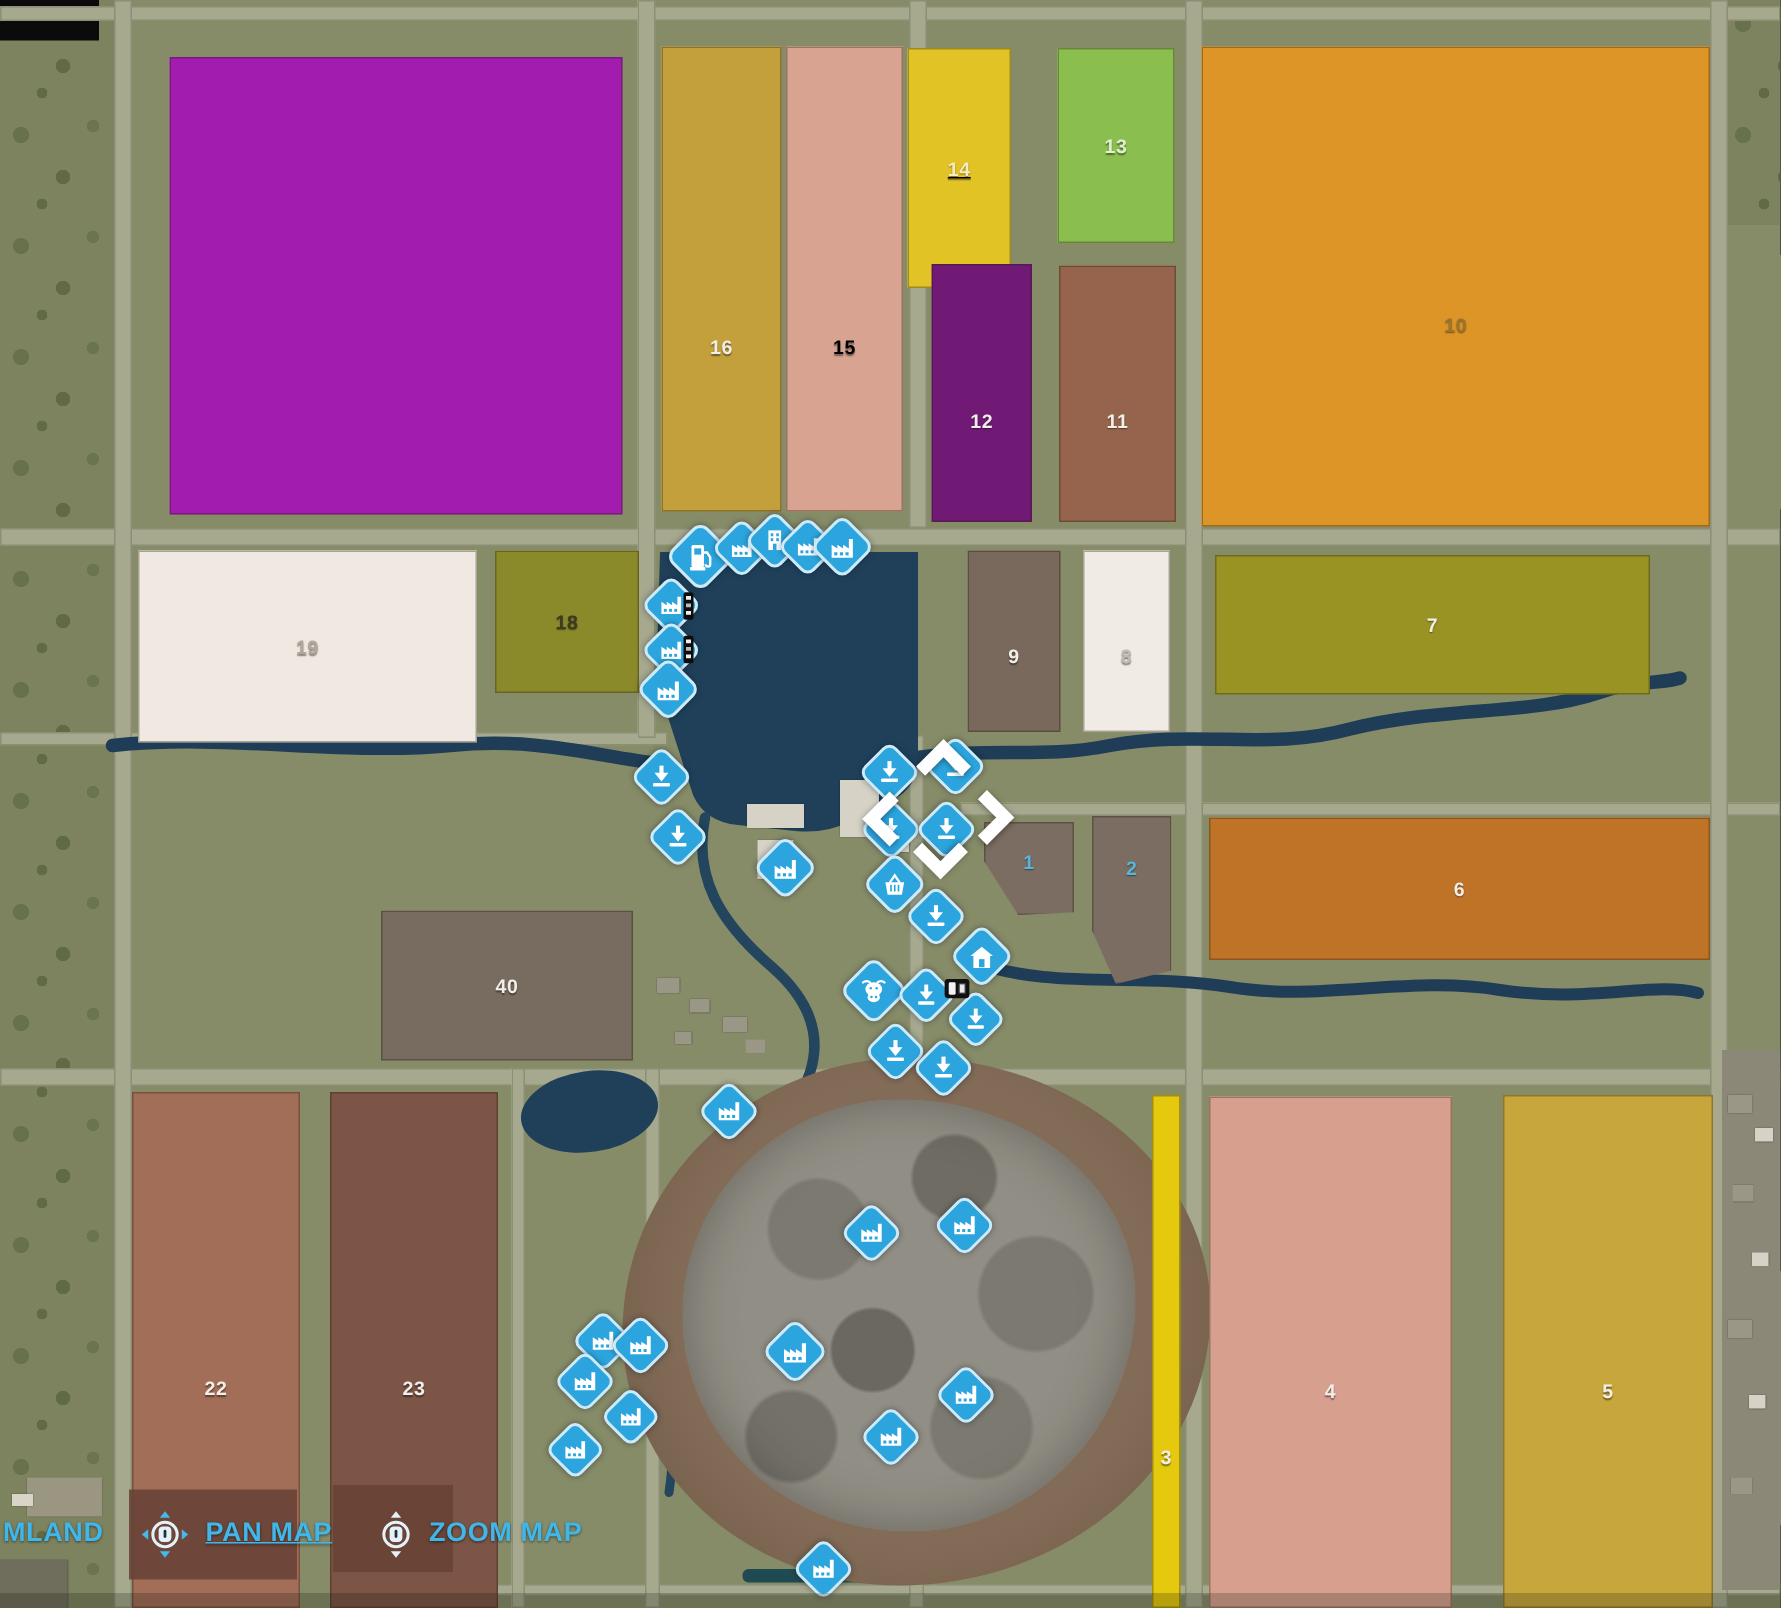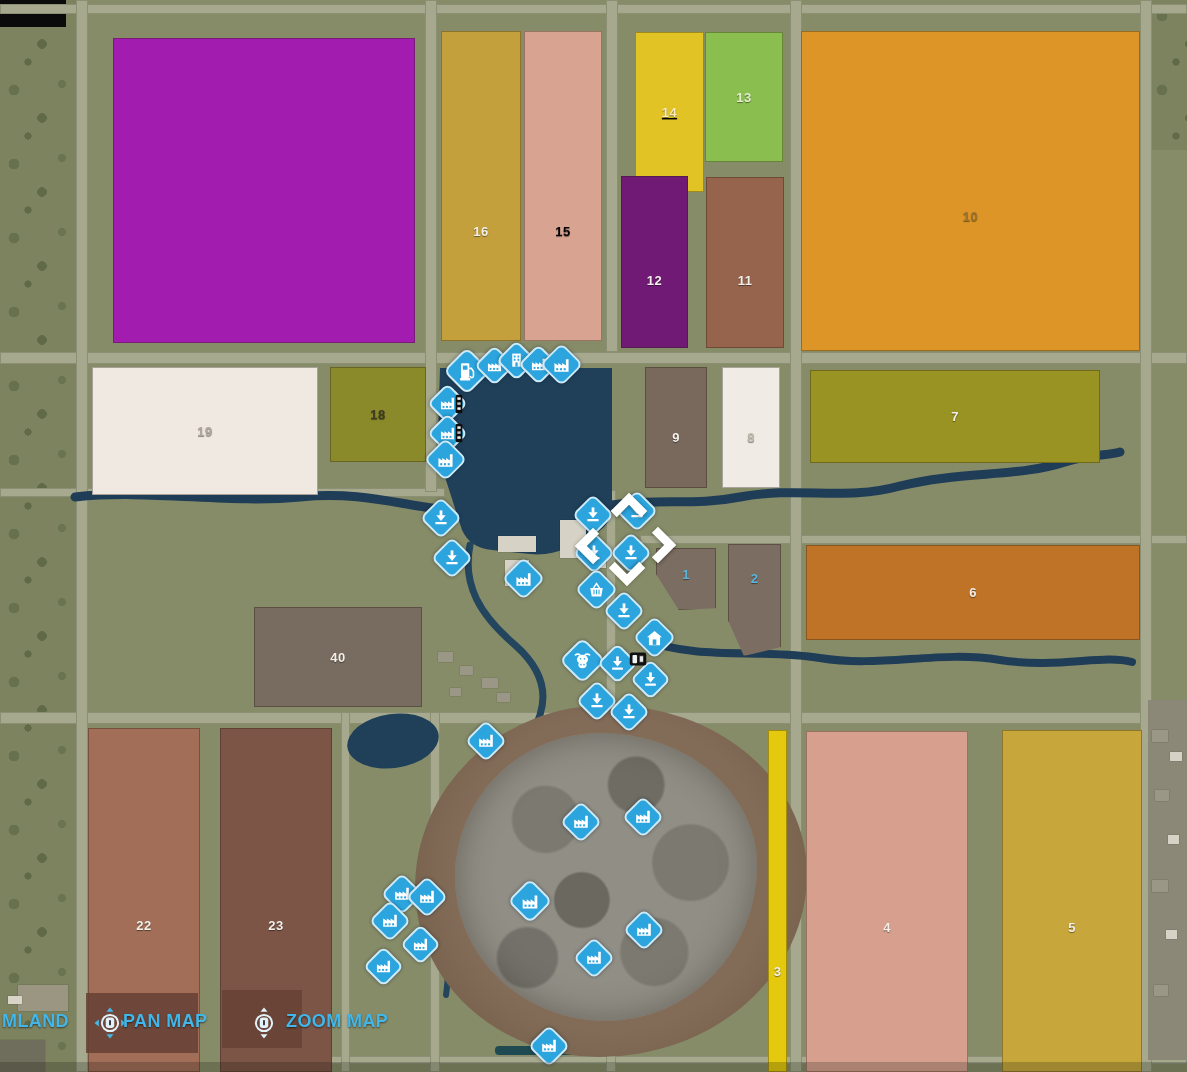--- a/index.html
+++ b/index.html
@@ -88,21 +88,21 @@
   <div id="fields-layer" class="layer">
       <div class="field" style="left: 113px; top: 38px; width: 302px; height: 305px; background: #a21caf; align-items: flex-end;">
         <span class="fnum" style="color: rgb(242, 239, 232); transform: translateY(50px);">17</span>
       </div>
       <div class="field" style="left: 441px; top: 31px; width: 80px; height: 310px; background: rgb(196, 160, 61);">
         <span class="fnum" style="color: rgb(242, 239, 232); transform: translateY(45px);">16</span>
       </div>
       <div class="field" style="left: 524px; top: 31px; width: 78px; height: 310px; background: rgb(216, 163, 145);">
         <span class="fnum" style="color: #000000; transform: translateY(45px);">15</span>
       </div>
-      <div class="field" style="left: 635px; top: 32px; width: 69px; height: 160px; background: rgb(226, 195, 38); text-decoration: underline;">
+      <div class="field" style="left: 605px; top: 32px; width: 69px; height: 160px; background: rgb(226, 195, 38); text-decoration: underline;">
         <span class="fnum" style="color: rgb(247, 236, 192);">14</span>
       </div>
       <div class="field" style="left: 705px; top: 32px; width: 78px; height: 130px; background: rgb(138, 191, 80);">
         <span class="fnum" style="color: rgb(226, 238, 205);">13</span>
       </div>
       <div class="field" style="left: 621px; top: 176px; width: 67px; height: 172px; background: #701a75;">
         <span class="fnum" style="color: rgb(242, 239, 232); transform: translateY(18px);">12</span>
       </div>
       <div class="field" style="left: 706px; top: 177px; width: 78px; height: 171px; background: rgb(150, 100, 77);">
         <span class="fnum" style="color: rgb(242, 239, 232); transform: translateY(18px);">11</span>
@@ -639,21 +639,21 @@
     <svg viewBox="0 0 44 44">
       <circle cx="22" cy="22" r="10.5" fill="none" stroke="#e3f1f9" stroke-width="2.6"></circle>
       <rect x="16.5" y="15" width="11" height="13.5" rx="3.6" fill="#e3f1f9"></rect>
       <rect x="20.8" y="18" width="2.4" height="7" rx="1.2" fill="#2a2f33"></rect>
       <path d="M22 2l4.5 5.5h-9z" fill="#46b8ea"></path>
       <path d="M22 42l-4.5-5.5h9z" fill="#46b8ea"></path>
       <path d="M2 22l5.5-4.5v9z" fill="#46b8ea"></path>
       <path d="M42 22l-5.5-4.5v9z" fill="#46b8ea"></path>
     </svg>
   </div>
-  <div class="hud-label" style="left:123px;top:1011px;">PAN MAP</div>
+  <div class="hud-label" style="left:137px;top:1011px;text-decoration:underline;">PAN MAP</div>
 
   <div class="stick" style="left:247px;top:1006px;">
     <svg viewBox="0 0 44 44">
       <circle cx="22" cy="22" r="10.5" fill="none" stroke="#e3f1f9" stroke-width="2.6"></circle>
       <rect x="16.5" y="15" width="11" height="13.5" rx="3.6" fill="#e3f1f9"></rect>
       <rect x="20.8" y="18" width="2.4" height="7" rx="1.2" fill="#2a2f33"></rect>
       <path d="M22 2l4.5 5.5h-9z" fill="#e3f1f9"></path>
       <path d="M22 42l-4.5-5.5h9z" fill="#e3f1f9"></path>
     </svg>
   </div>

